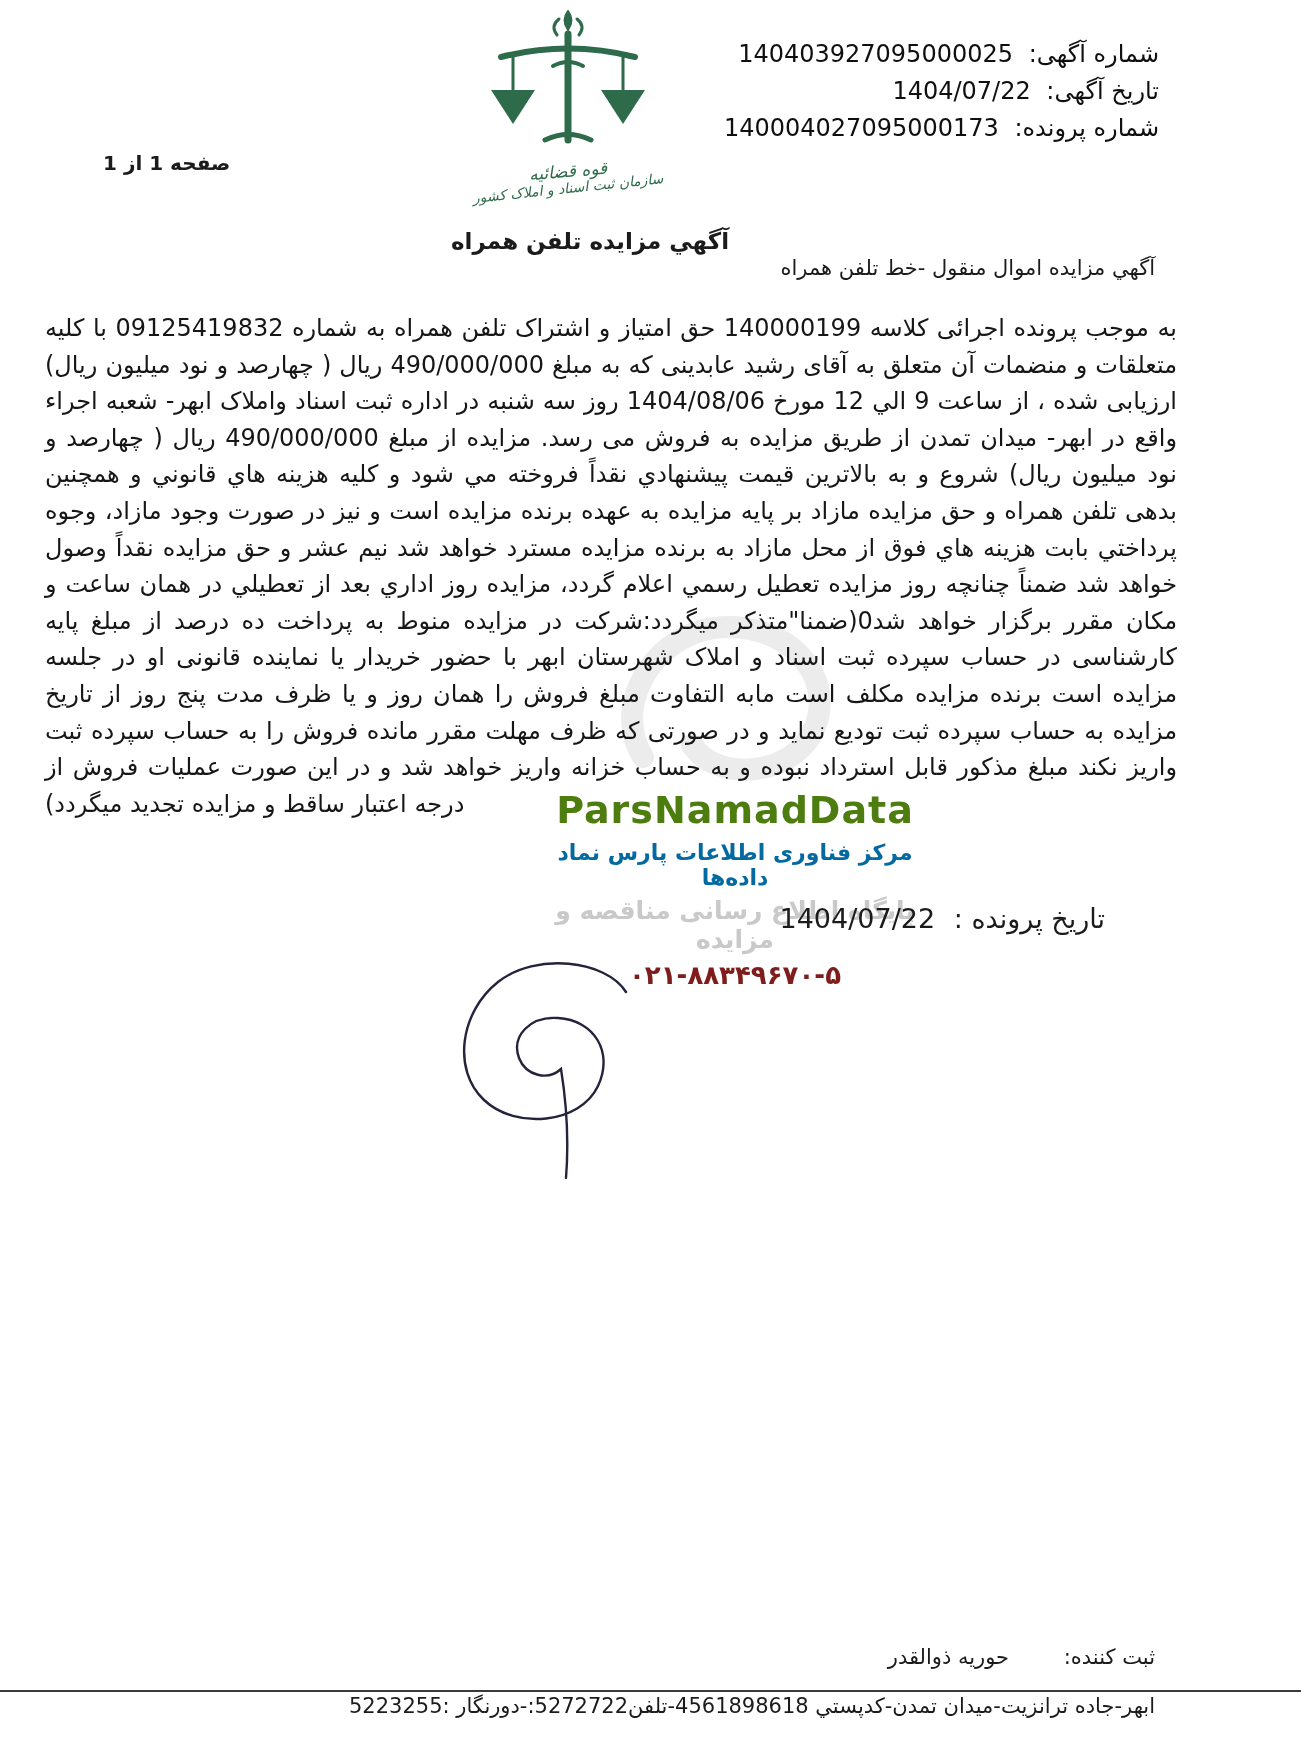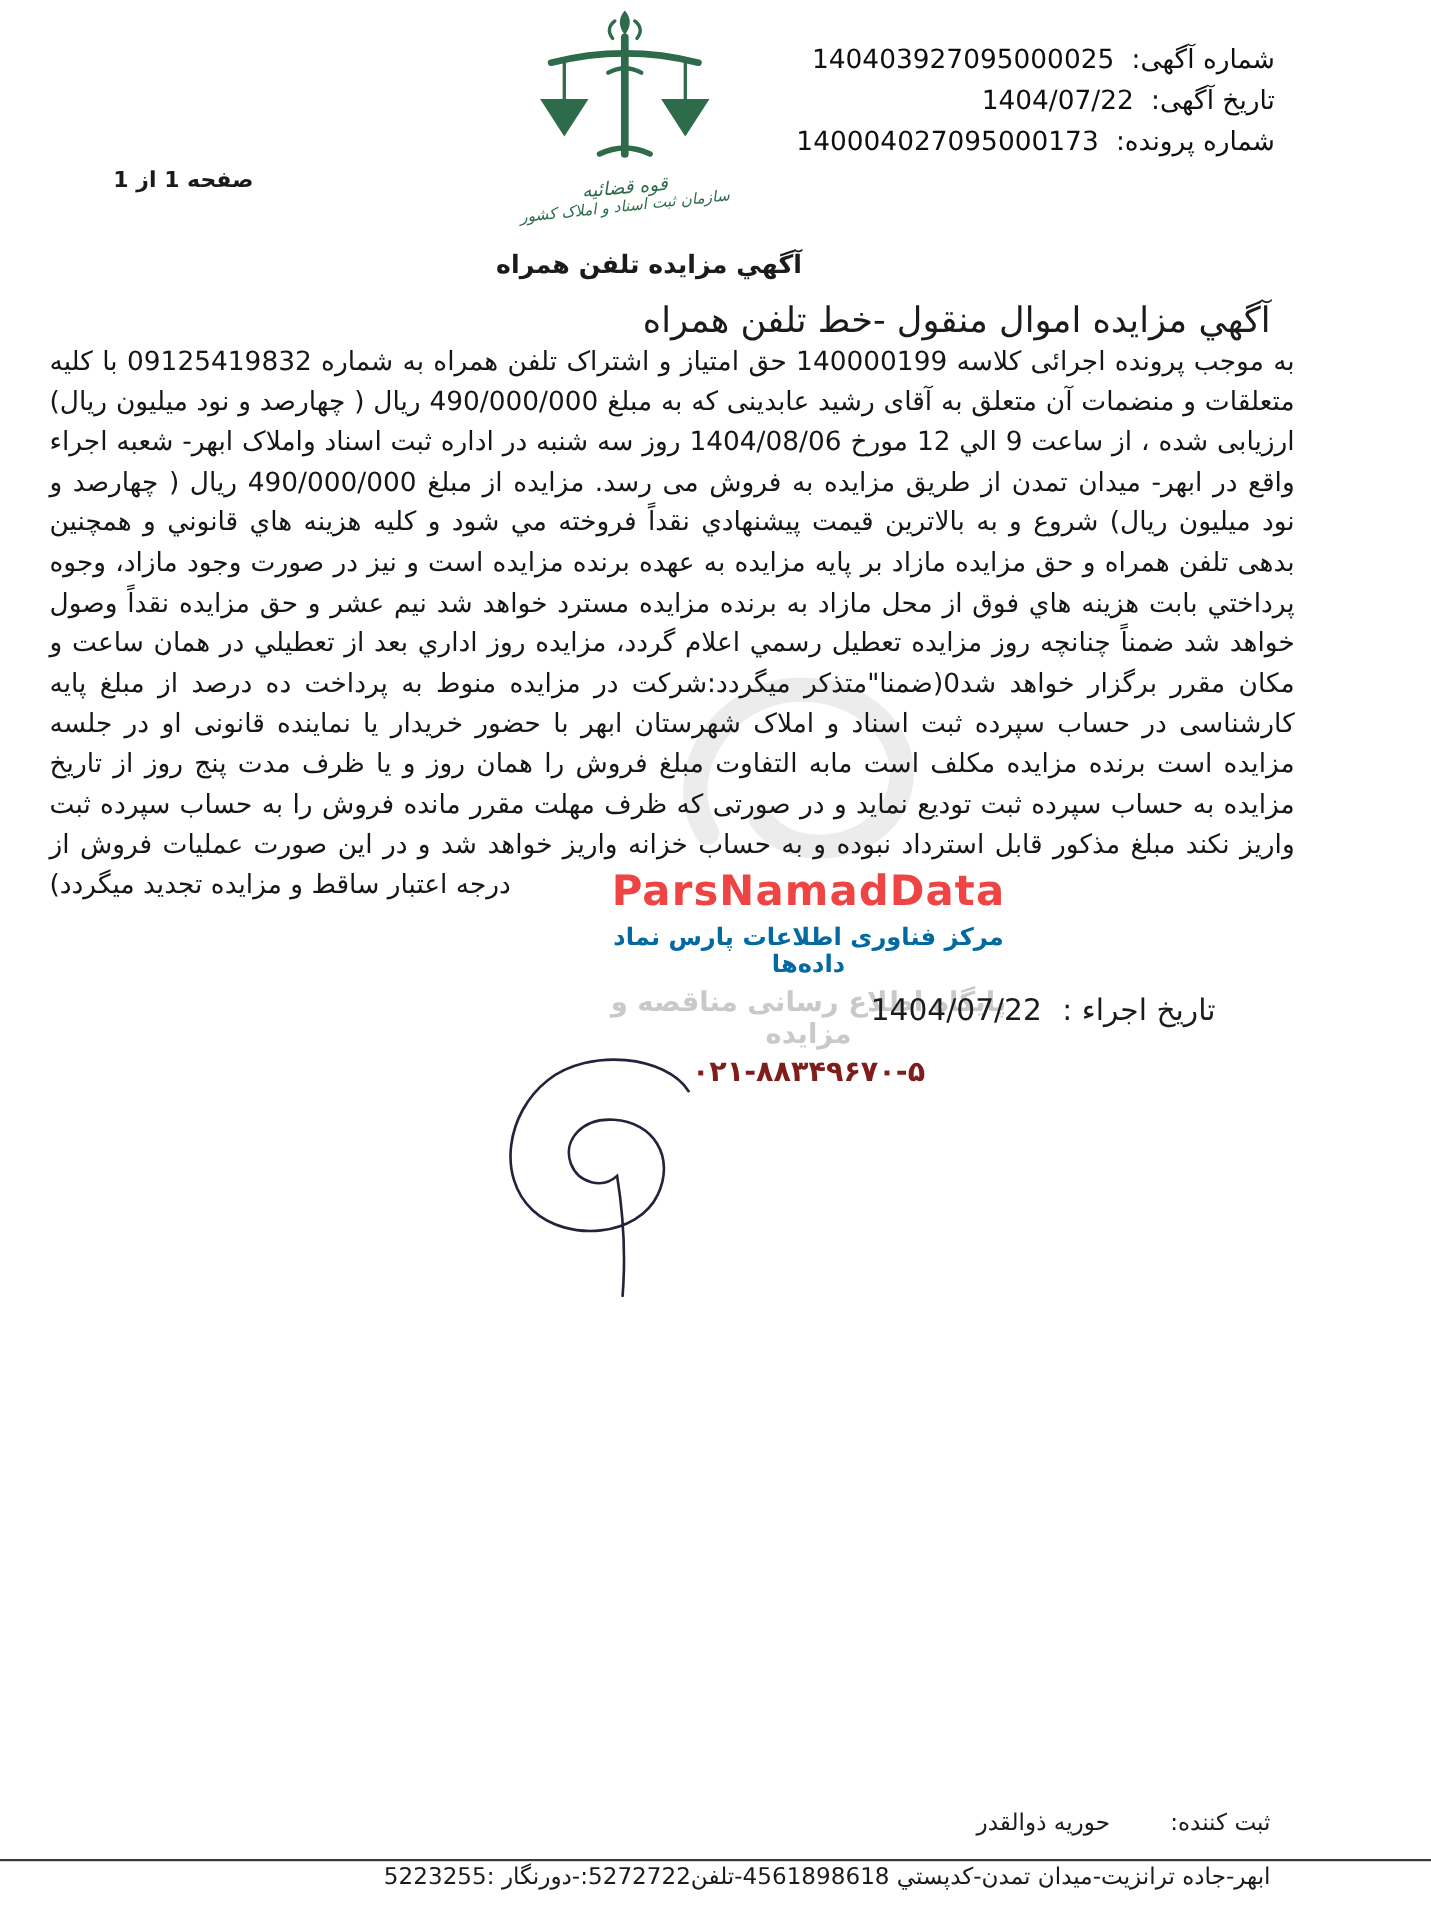--- a/index.html
+++ b/index.html
@@ -70,24 +70,24 @@
     left: 25px;
     width: 1130px;
     text-align: center;
     direction: rtl;
     font-weight: bold;
     font-size: 23px;
     z-index: 2;
   }
   .doc-subtitle {
     position: absolute;
-    top: 272px;
+    top: 256px;
     right: 146px;
     direction: rtl;
-    font-size: 32px;
+    font-size: 21px;
     z-index: 2;
   }
   .doc-body {
     position: absolute;
     top: 310px;
     left: 25px;
     width: 1132px;
     direction: rtl;
     text-align: justify;
     text-align-last: left;
@@ -110,21 +110,21 @@
     top: 788px;
     left: 540px;
     width: 390px;
     text-align: center;
     z-index: 1;
     user-select: none;
   }
   .wm-brand {
     font-size: 38px;
     font-weight: bold;
-    color: #ef4444;
+    color: #4d7c0f;
     letter-spacing: 1px;
   }
   .wm-fa1 {
     margin-top: 8px;
     direction: rtl;
     font-size: 22px;
     color: #0369a1;
     font-weight: bold;
   }
   .wm-fa2 {
@@ -238,21 +238,21 @@
   </div>
 
   <div class="watermark">
     <div class="wm-brand">ParsNamadData</div>
     <div class="wm-fa1">مرکز فناوری اطلاعات پارس نماد داده‌ها</div>
     <div class="wm-fa2">پایگاه اطلاع رسانی مناقصه و مزایده</div>
     <div class="wm-phone">۰۲۱-۸۸۳۴۹۶۷۰-۵</div>
   </div>
 
   <div class="publish">
-    <span>تاریخ اجراء :</span>
+    <span>تاریخ پرونده :</span>
     <span class="val">1404/07/22</span>
   </div>
 
   <div class="signature">
     <svg width="300" height="238" viewBox="0 0 300 238" xmlns="http://www.w3.org/2000/svg">
       <path d="M208 44 C 188 12, 118 4, 80 34 C 42 64, 34 122, 66 152 C 98 182, 162 176, 180 138 C 196 104, 176 72, 140 70 C 112 68, 93 88, 101 110 C 108 128, 130 133, 143 121 C 148 152, 151 192, 148 230" fill="none" stroke="#23233b" stroke-width="2.4" stroke-linecap="round"></path>
     </svg>
   </div>
 
   <div class="footer-registrar">

